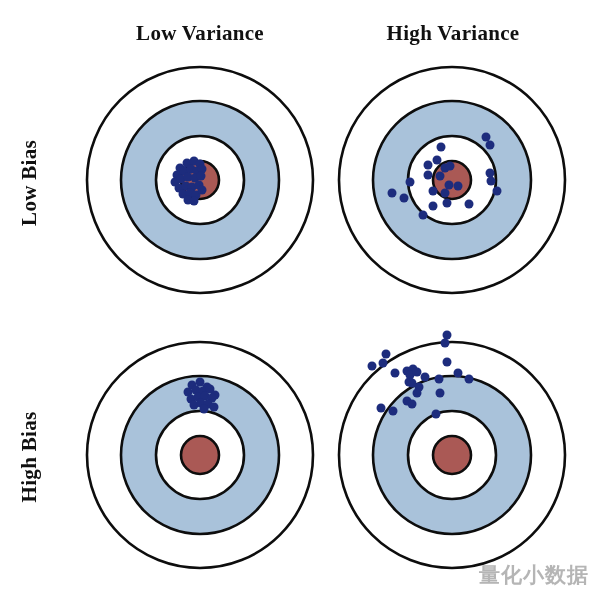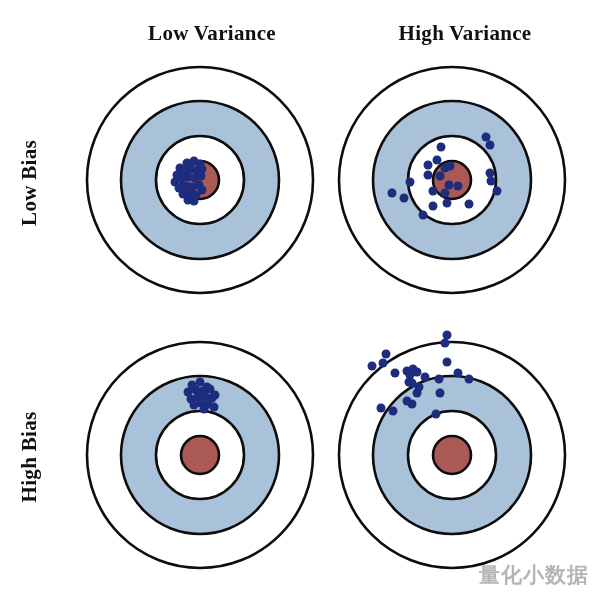--- a/index.html
+++ b/index.html
@@ -13,21 +13,20 @@
   }
   .col-header {
     position: absolute;
     top: 21px;
     transform: translateX(-50%);
     font-size: 21px;
     font-weight: 600;
     color: #111111;
     letter-spacing: 0.3px;
     white-space: nowrap;
-    margin-left: 12px;
   }
   .col-header.low  { left: 200px; }
   .col-header.high { left: 453px; }
   .row-label {
     position: absolute;
     left: 29px;
     transform: translate(-50%, -50%) rotate(-90deg);
     font-size: 21px;
     font-weight: 600;
     color: #111111;

